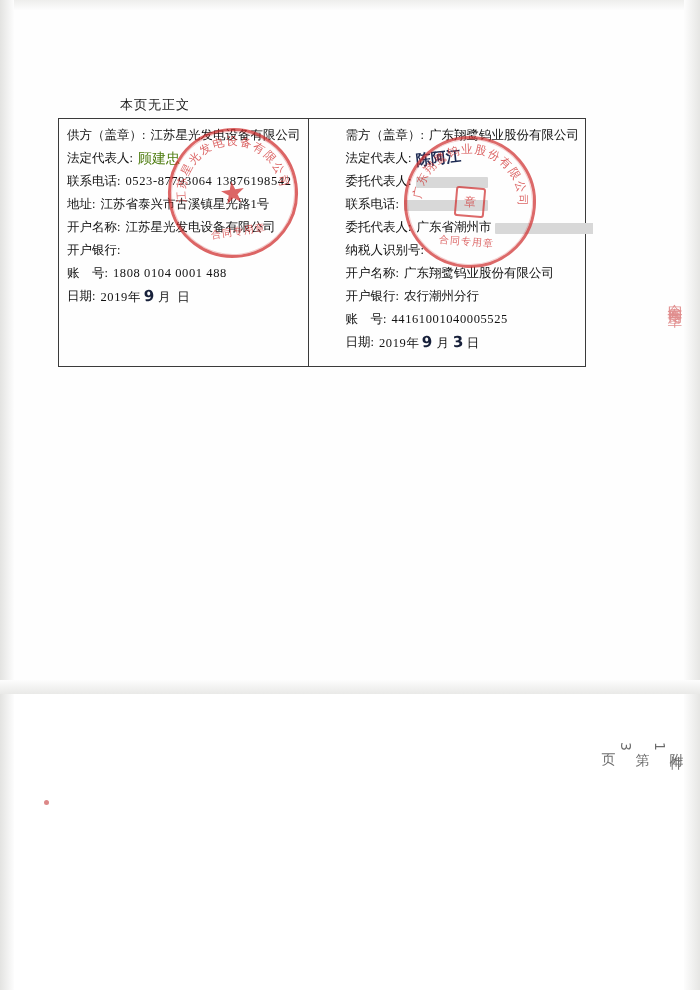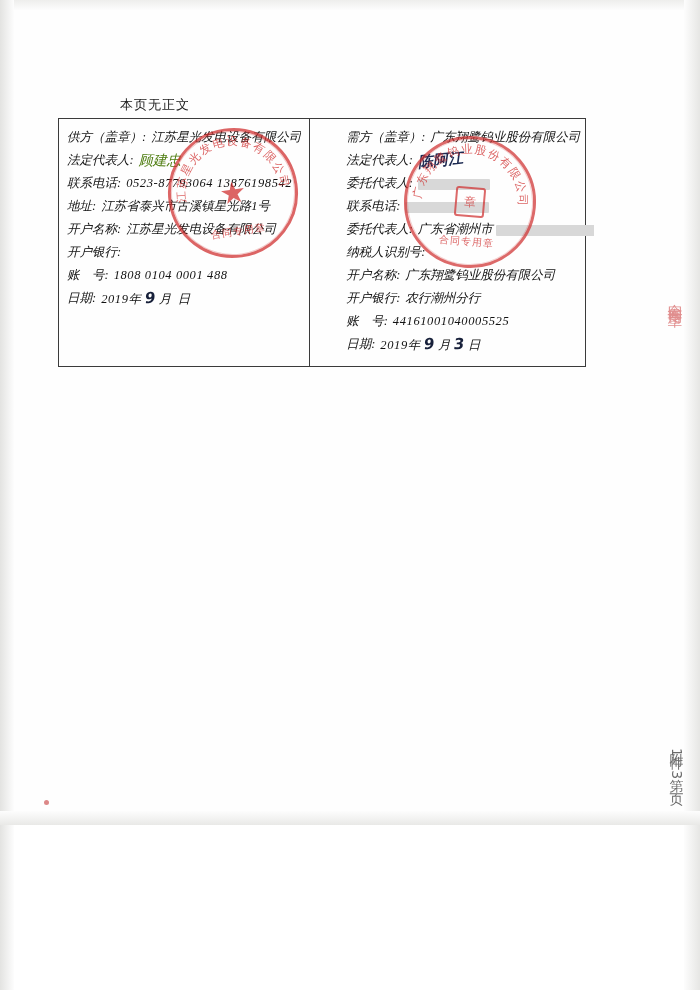--- a/index.html
+++ b/index.html
@@ -9,21 +9,21 @@
   body {
     width: 700px;
     height: 990px;
     background: #ffffff;
     font-family: "Liberation Serif", serif;
     overflow: hidden;
   }
   .page {
     position: relative;
     width: 700px;
-    height: 825px;
+    height: 694px;
     background: #fefefe;
     box-sizing: border-box;
   }
   
   .scan-edge-left {
     position: absolute;
     left: 0; top: 0; width: 14px; height: 990px;
     background: linear-gradient(to right, #e3e3e1, #fdfdfd);
   }
   .scan-edge-right {
@@ -71,27 +71,26 @@
   .col-left {
     width: 264px;
     border-right: 1px solid #3b3b3b;
   }
   .col-right {
     width: 264px;
     margin-left: 28px;
   }
   .row {
     display: flex;
-    align-items: center;
+    align-items: flex-start;
     min-height: 23px;
     font-size: 12.5px;
     color: #121212;
     line-height: 19px;
     white-space: nowrap;
-    font-style: italic;
   }
   .lbl {
     flex: 0 0 auto;
   }
   .val {
     flex: 1 1 auto;
     padding-left: 5px;
     overflow: hidden;
   }
   .val.num {

